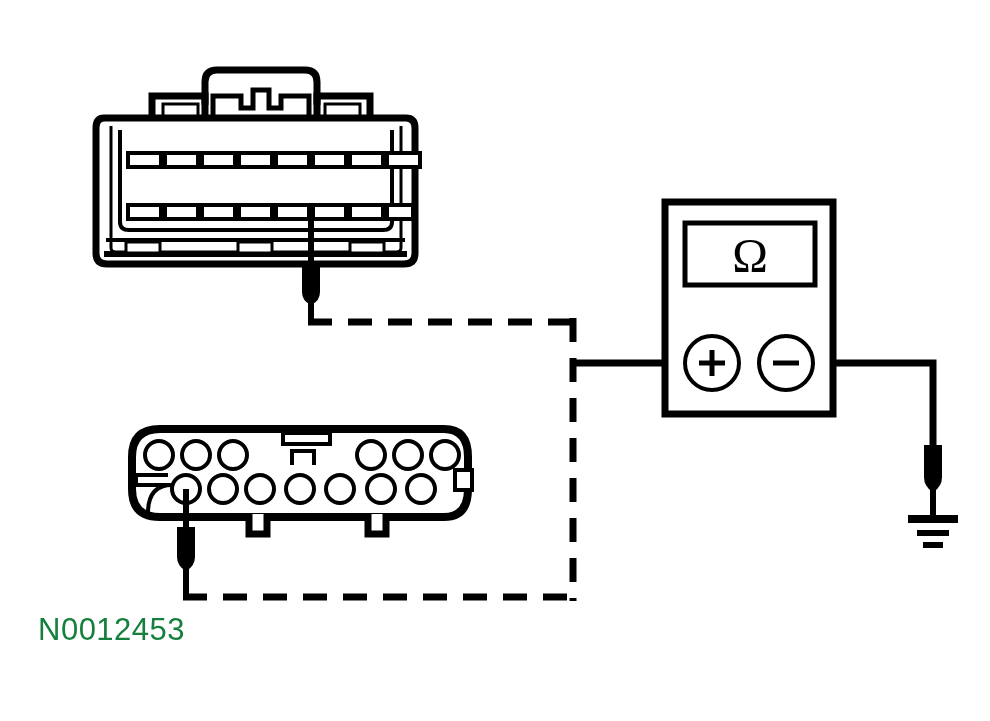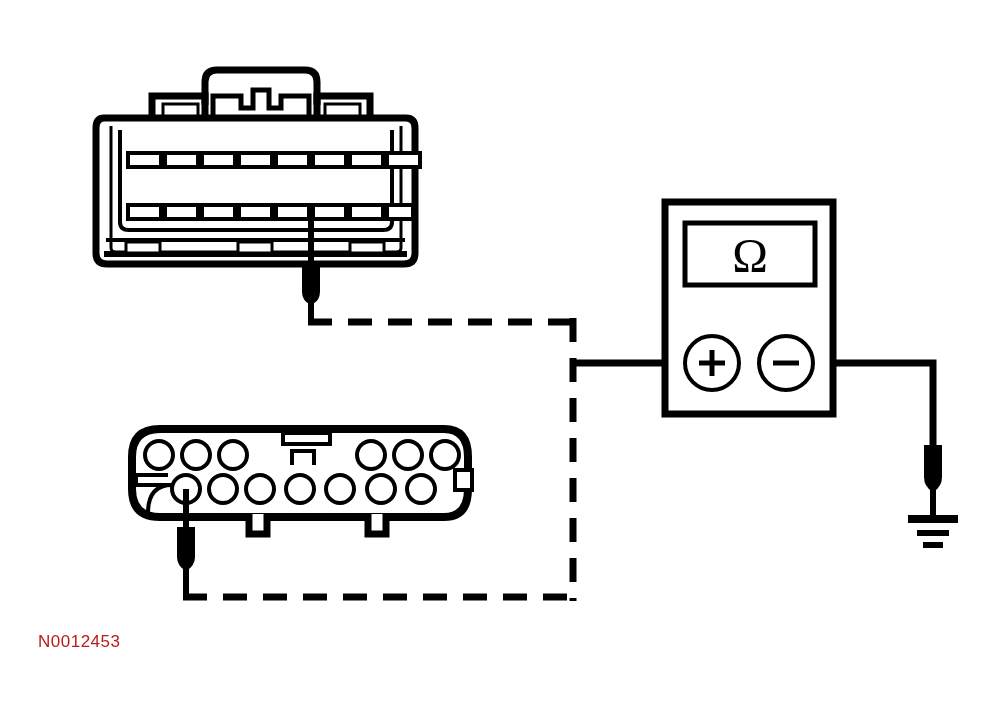--- a/index.html
+++ b/index.html
@@ -18,25 +18,25 @@
     overflow: hidden;
   }
   #diagram-svg {
     display: block;
     width: 990px;
     height: 721px;
   }
   .fig-label {
     position: absolute;
     left: 38px;
-    top: 632px;
+    top: 612px;
     font-family: "Liberation Sans", sans-serif;
-    font-size: 17px;
+    font-size: 31px;
     letter-spacing: 0.5px;
-    color: #b91c1c;
+    color: #15803d;
     white-space: nowrap;
   }
 </style>
 </head>
 <body>
 
 <div id="diagram-root">
 
   <svg id="diagram-svg" viewBox="0 0 990 721" xmlns="http://www.w3.org/2000/svg">
 

